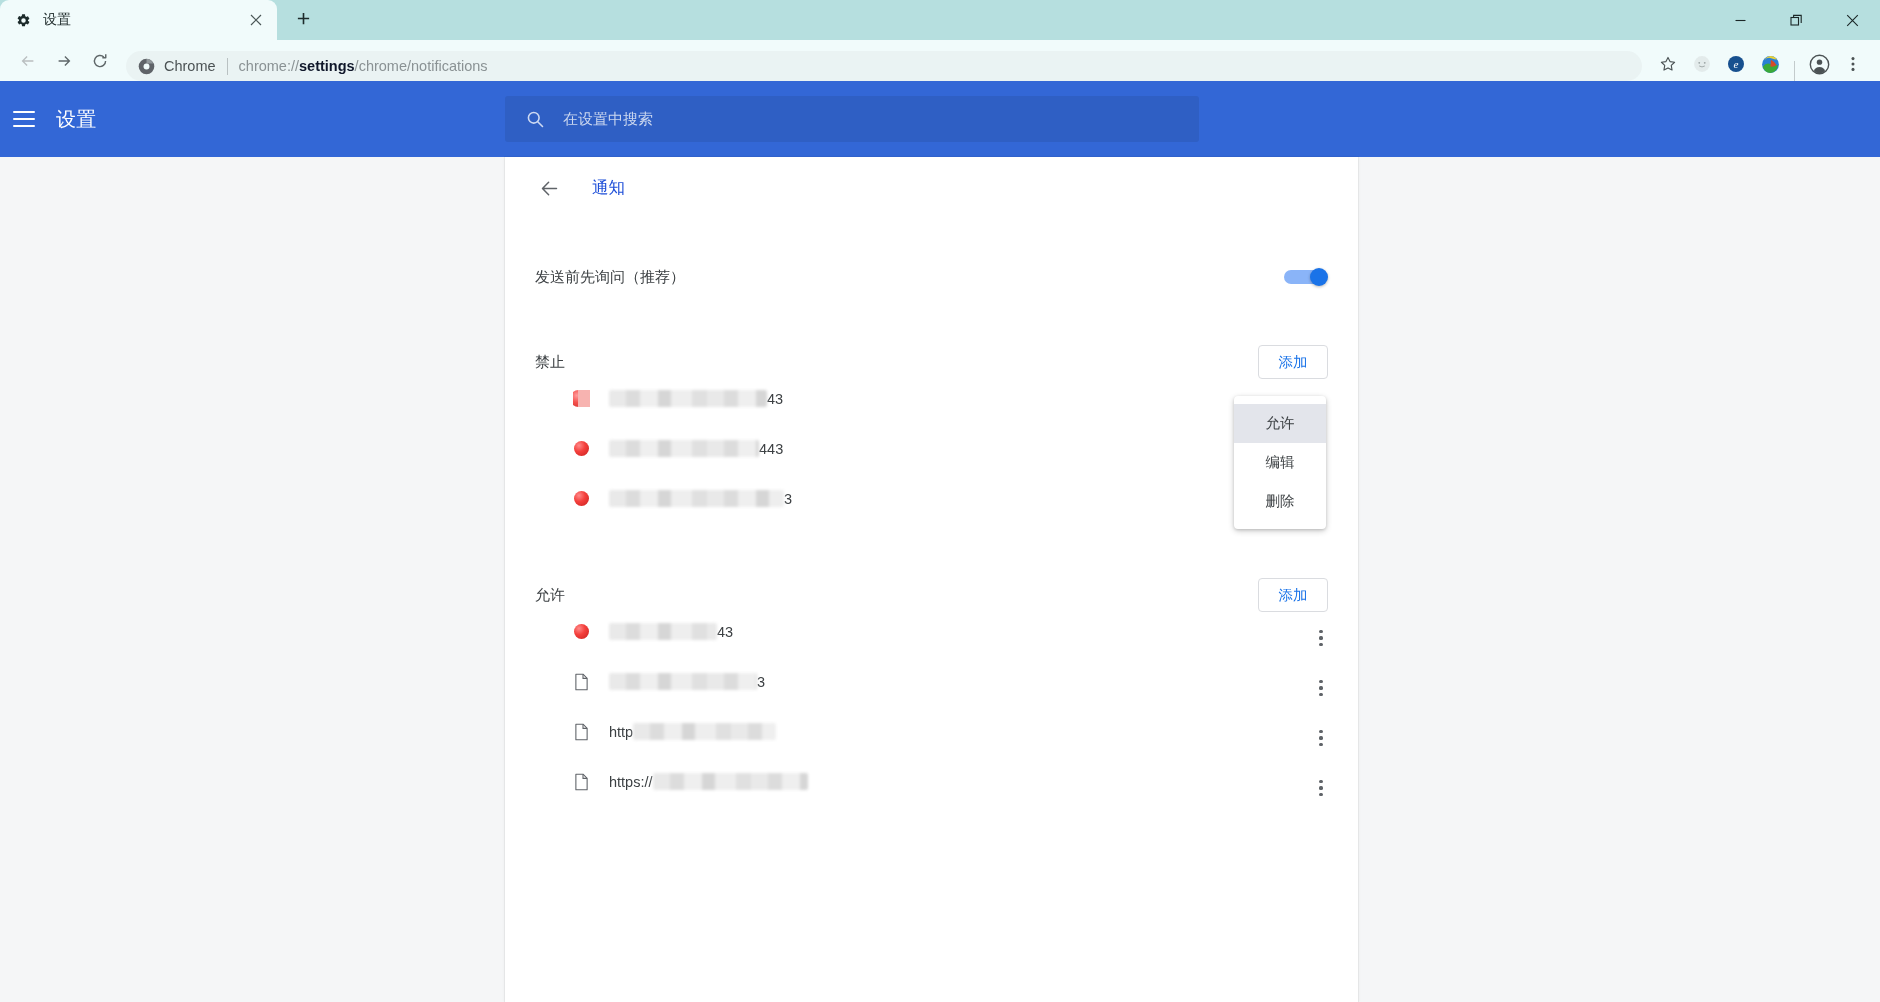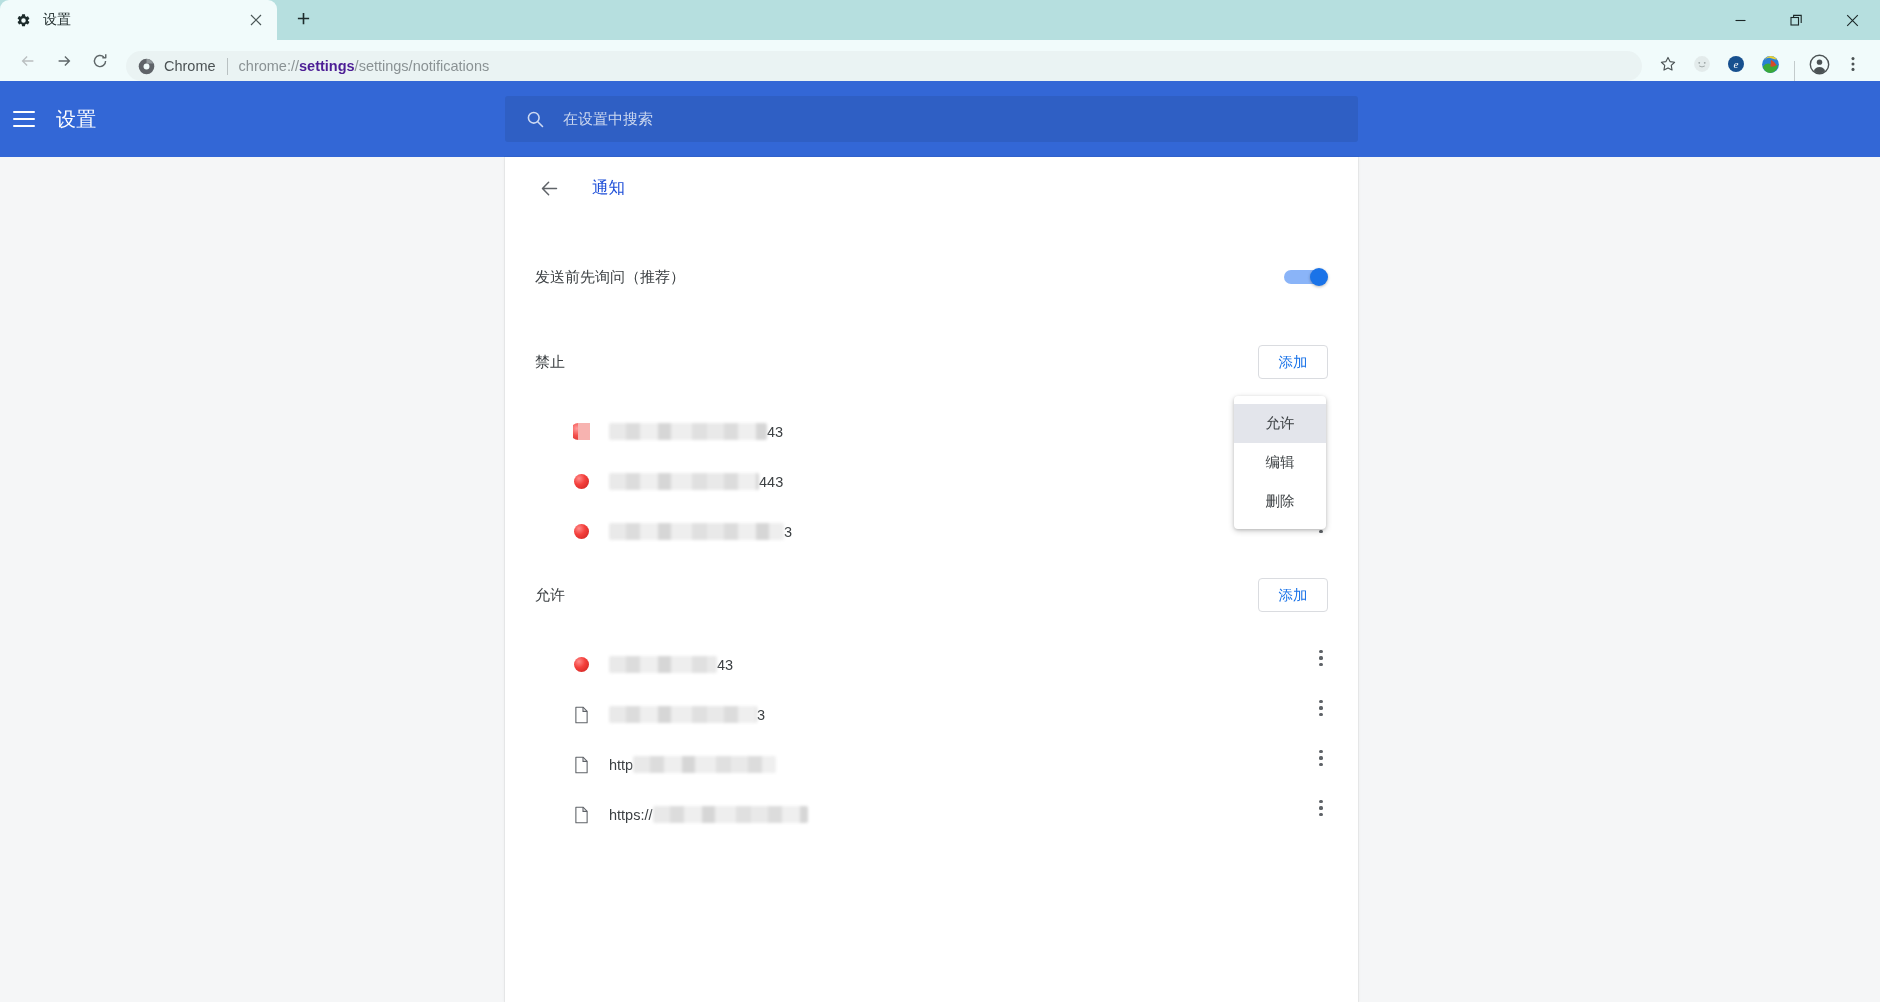--- a/index.html
+++ b/index.html
@@ -84,21 +84,21 @@
     font-size: 14.5px; color: #4b5254; margin-left: 9px;
   }
   .omni-sep {
     width: 1px; height: 17px; background: #b9c1c2; margin: 0 11px;
     flex: 0 0 1px;
   }
   .url {
     font-size: 14.5px; color: #8a9294;
     white-space: nowrap; overflow: hidden; text-overflow: ellipsis;
   }
-  .url b { color: #4c1d95; font-weight: 600; }
+  .url b { color: #0f172a; font-weight: 600; }
   .tb-icon {
     width: 34px; height: 34px; flex: 0 0 34px;
     display: flex; align-items: center; justify-content: center;
     color: #4b5254; border-radius: 50%;
   }
   .tb-sep { width: 1px; height: 20px; background: #c3cbcc; margin: 0 7px; flex: 0 0 1px; }
 
   
   .settings-header {
     position: absolute; left: 0; top: 81px; width: 1880px; height: 76px;
@@ -109,21 +109,21 @@
     width: 28px; height: 28px; margin-left: 10px;
     display: flex; flex-direction: column; justify-content: center;
     gap: 5px; padding: 0 3px;
   }
   .hamburger span { display: block; height: 2px; background: #ffffff; border-radius: 1px; }
   .settings-title {
     font-size: 20px; color: #ffffff; margin-left: 18px; letter-spacing: 0.3px;
   }
   .search-box {
     position: absolute; left: 505px; top: 15px;
-    width: 853px; height: 46px;
+    width: 694px; height: 46px;
     background: #2f5fc4; border-radius: 3px;
     display: flex; align-items: center; padding: 0 20px;
   }
   .search-box .sicon { width: 20px; height: 20px; flex: 0 0 20px; color: #cdd9f2; }
   .search-placeholder { font-size: 15px; color: #cbd7ef; margin-left: 18px; }
 
   
   .page-bg {
     position: absolute; left: 0; top: 157px; width: 1880px; height: 845px;
     background: #f5f6f7;
@@ -179,21 +179,21 @@
   .add-btn {
     height: 34px; min-width: 70px;
     border: 1px solid #dadce0; border-radius: 4px;
     background: #fff;
     display: flex; align-items: center; justify-content: center;
     padding: 0 18px;
     font-size: 14.5px; color: #1a73e8;
   }
 
   .site-row {
-    display: flex; align-items: flex-end;
+    display: flex; align-items: flex-start;
     height: 50px; padding-left: 68px; padding-right: 22px;
   }
   .site-fav {
     width: 17px; height: 17px; flex: 0 0 17px;
     display: flex; align-items: center; justify-content: center;
   }
   .site-name {
     flex: 1 1 auto; margin-left: 19px;
     font-size: 14.5px; color: #3c4043;
     display: flex; align-items: center;
@@ -333,21 +333,21 @@
       <span class="chrome-logo">
         <svg width="17" height="17" viewBox="0 0 24 24">
           <circle cx="12" cy="12" r="11" fill="#5f6368"></circle>
           <circle cx="12" cy="12" r="4.2" fill="#f1fbfb"></circle>
           <path d="M12 7.8 H21.3 A11 11 0 0 0 12 1 Z" fill="#f1fbfb" opacity="0.35"></path>
         </svg>
       </span>
       <span class="chrome-word">Chrome</span>
     </span>
     <span class="omni-sep"></span>
-    <span class="url"><span>chrome://</span><b>settings</b><span>/settings/notifications</span></span>
+    <span class="url"><span>chrome://</span><b>settings</b><span>/chrome/notifications</span></span>
   </div>
 
   <div class="tb-icon">
     <svg width="18" height="18" viewBox="0 0 24 24" fill="none" stroke="currentColor" stroke-width="1.5" stroke-linejoin="round">
       <path d="M12 3.2 l2.7 5.6 6.1.85 -4.45 4.3 1.06 6.1L12 17.2 l-5.41 2.85 1.06-6.1L3.2 9.65l6.1-.85z"></path>
     </svg>
   </div>
   <div class="tb-icon">
     <svg width="20" height="20" viewBox="0 0 24 24">
       <circle cx="12" cy="12" r="9.5" fill="#e3ebeb"></circle>

